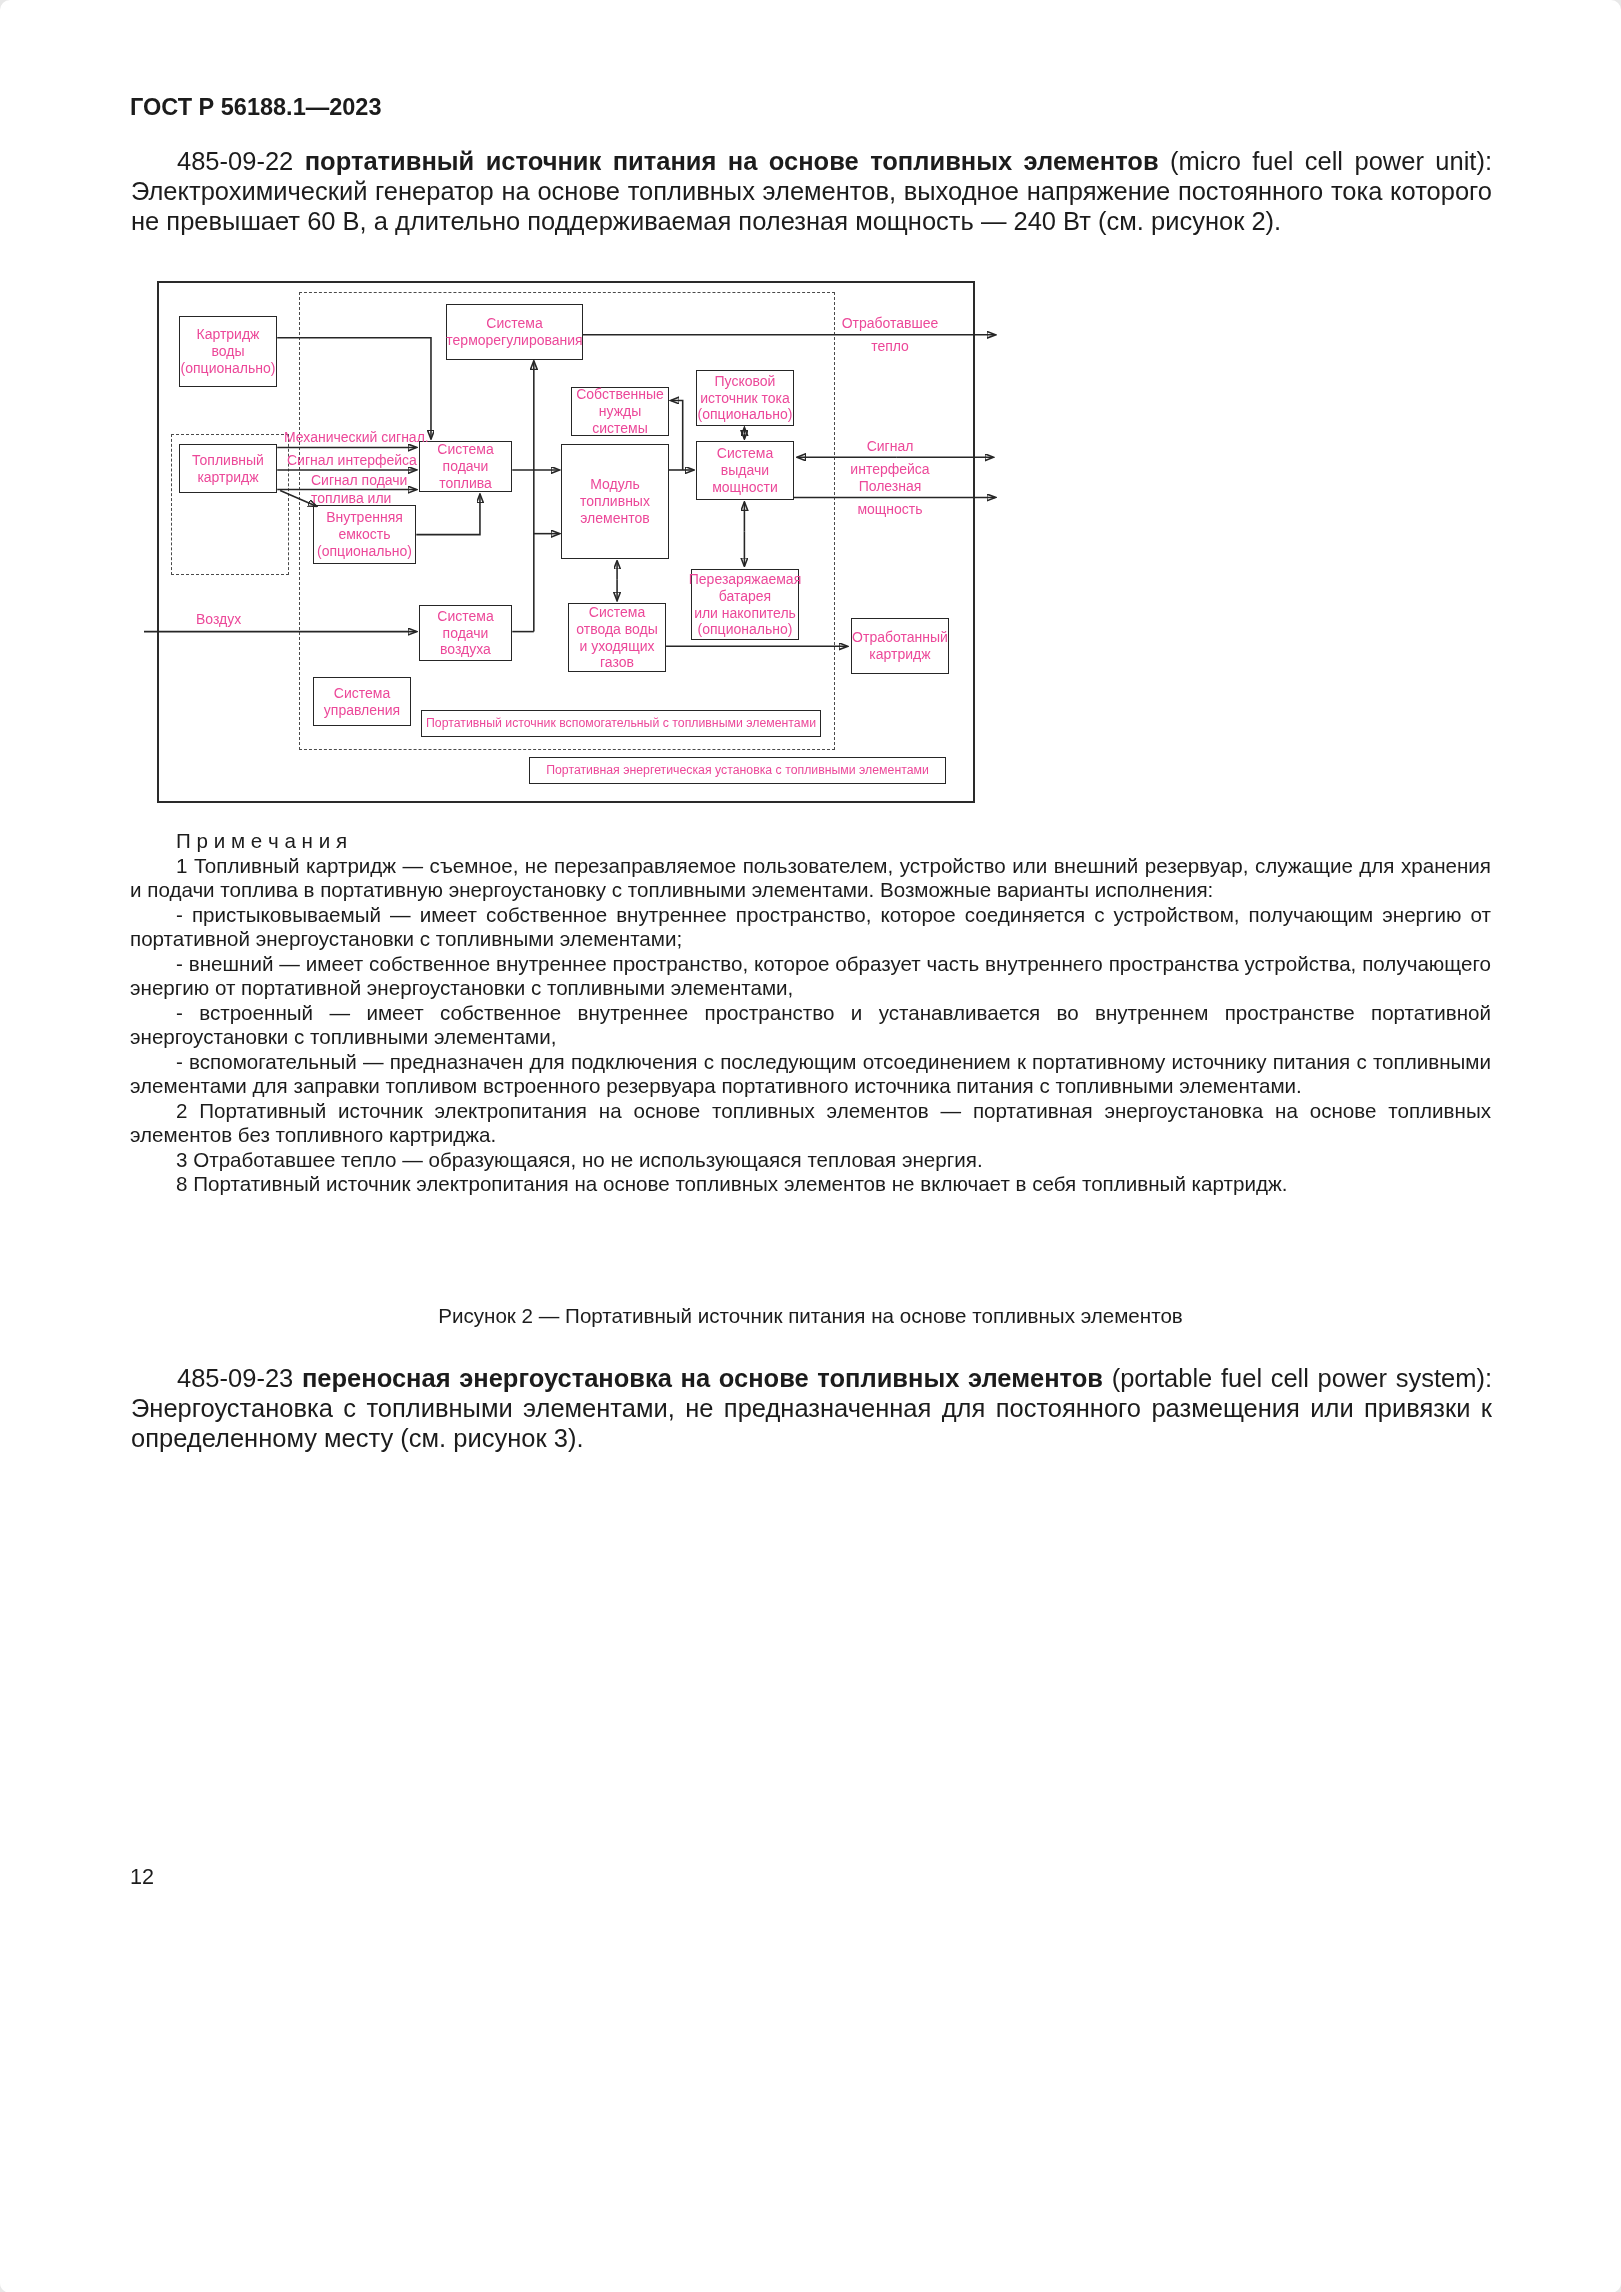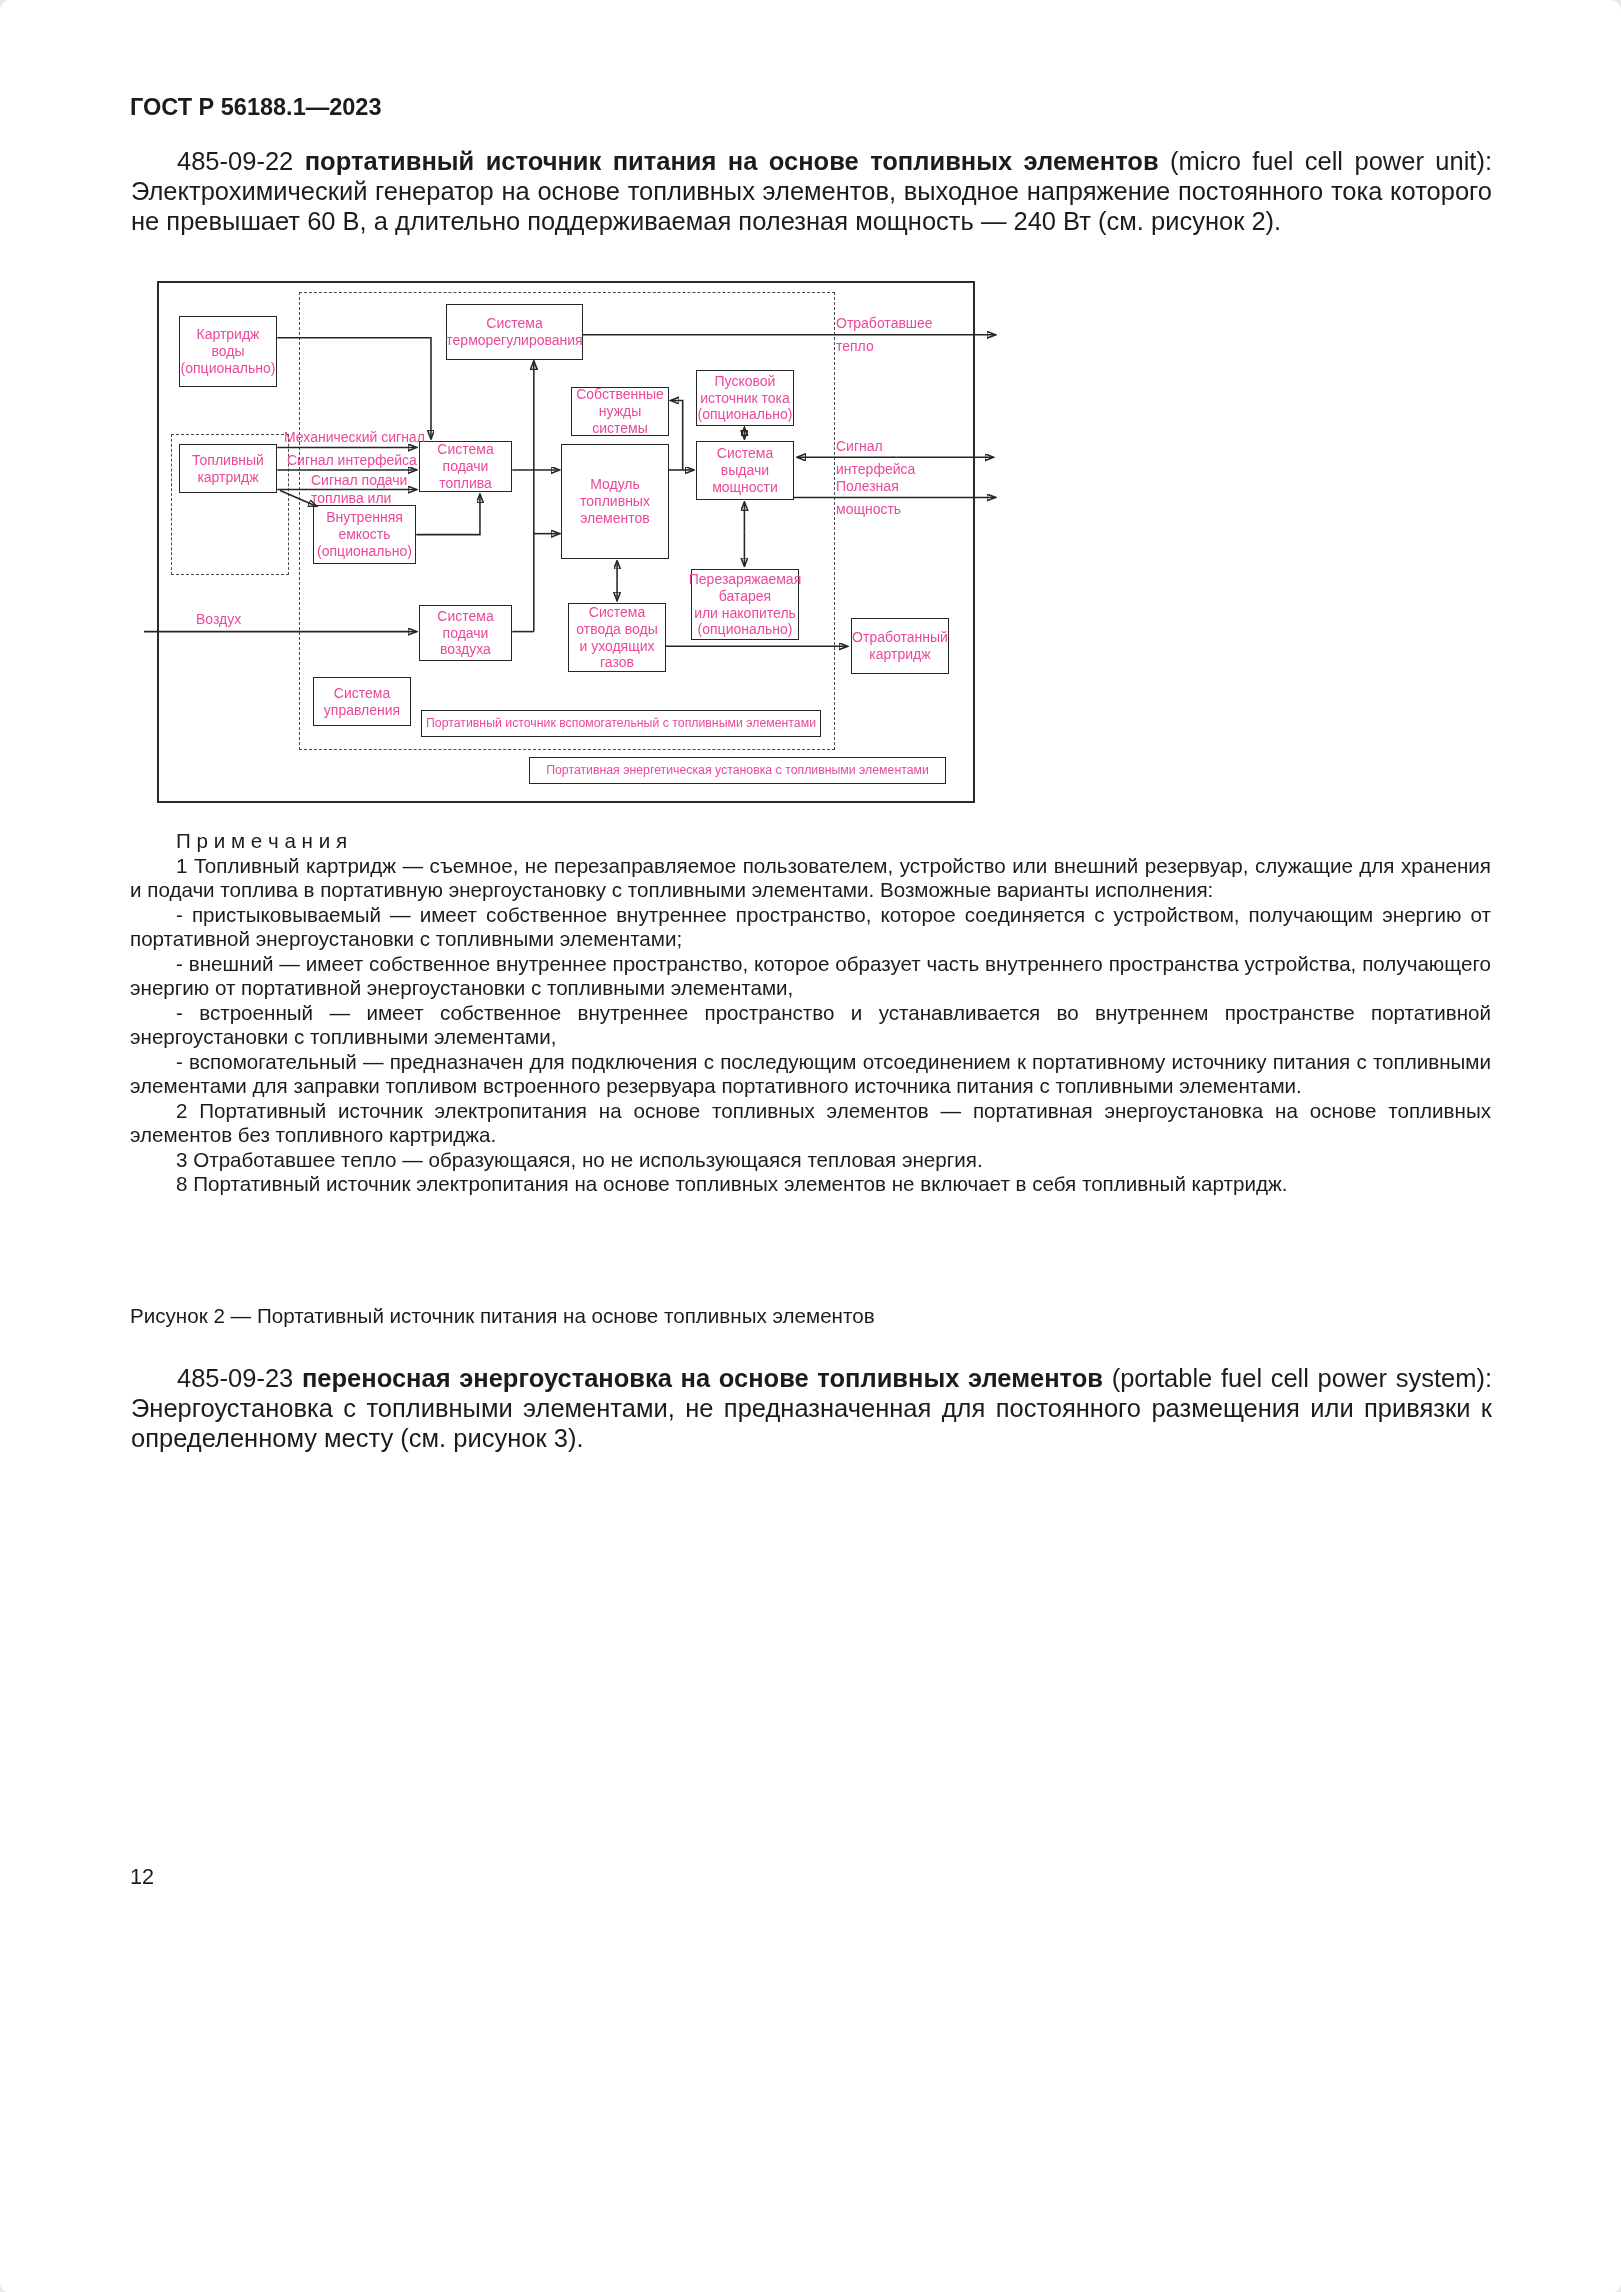--- a/index.html
+++ b/index.html
@@ -8,36 +8,36 @@
     font-family:"Liberation Sans", sans-serif; color:#1c1c1c; overflow:hidden;
     margin:0 auto;
     border-radius:10px;
   }
   .header { position:absolute; left:130px; top:94px; font-size:23.5px; font-weight:bold; }
   .para { position:absolute; left:130px; width:1361px; margin:1px; text-align:justify;
           font-size:25.5px; line-height:30px; text-indent:46px; }
   #para1 { top:145px; }
   #para2 { top:1362px; }
   .caption { position:absolute; left:130px; top:1304px; width:1361px; margin:0;
-             font-size:20.6px; }
+             text-align:center; font-size:20.6px; }
   .notes { position:absolute; left:130px; top:829px; width:1361px; font-size:20.6px; line-height:24.5px; text-align:justify; }
   .notes p { margin:0; text-indent:46px; }
   .pagenum { position:absolute; left:130px; top:1864px; font-size:21.6px; }
 
   
   .diagram { position:absolute; left:137px; top:279px; width:872px; height:524px;
              font-size:14px; line-height:16.7px; color:#ec4899; }
   .frame { position:absolute; border:2px solid #2a2a2a; }
   .dashed { position:absolute; border:1.5px dashed #4a4a4a; }
   .dbox { position:absolute; border:1.5px solid #262626; background:#fff;
           display:flex; align-items:center; justify-content:center;
           text-align:center; white-space:pre-line; box-sizing:border-box; }
   .dbox.wide { font-size:12.3px; white-space:nowrap; }
   .dlabel { position:absolute; white-space:pre-line; }
-  .dlabel.center { text-align:left; }
+  .dlabel.center { text-align:center; }
   .straddle { line-height:22.5px; }
   .tight { line-height:18px; }
   .wires { position:absolute; left:0; top:0; pointer-events:none; }
   .wires path { stroke:#262626; stroke-width:1.6; fill:none; }
 </style>
 </head>
 <body>
 
 <div class="page">
 

